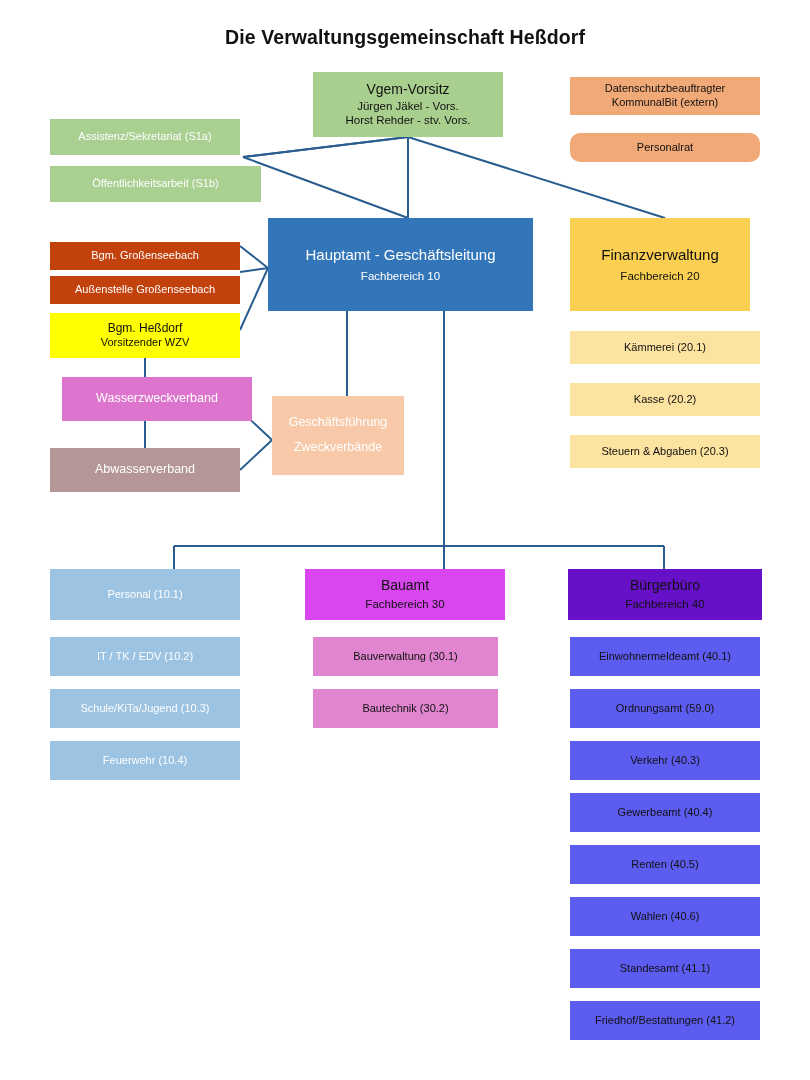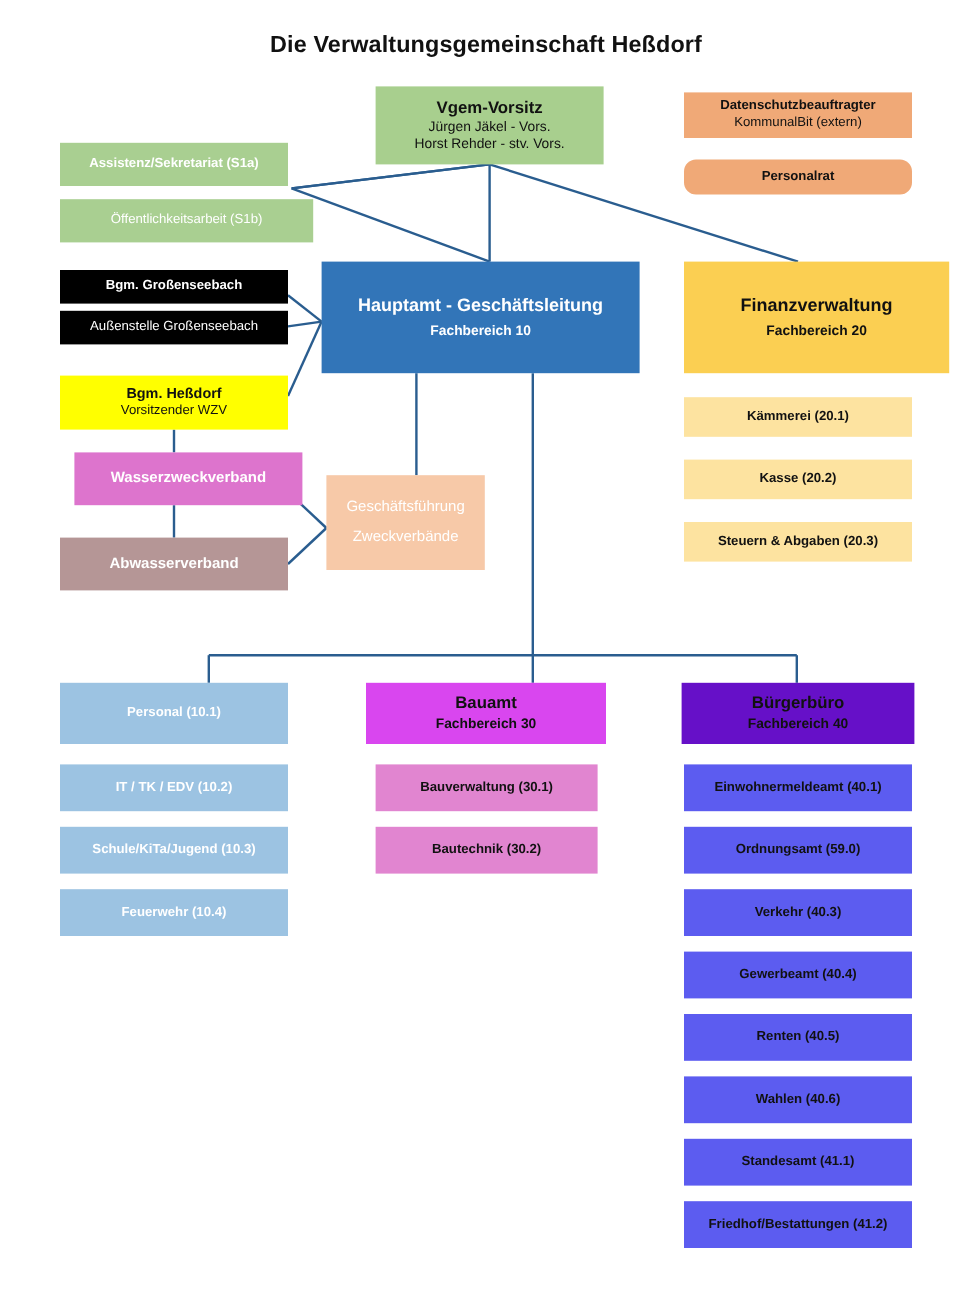--- a/index.html
+++ b/index.html
@@ -16,27 +16,27 @@
     position:absolute;left:0;top:26px;width:810px;text-align:center;
     font-size:19.5px;font-weight:bold;color:#111111;letter-spacing:.1px;
   }
 
   .node{
     position:absolute;box-sizing:border-box;
     display:flex;flex-direction:column;align-items:center;justify-content:center;
     text-align:center;line-height:1.26;overflow:hidden;
   }
   .node .ln{display:block;width:100%;padding:0 4px;box-sizing:border-box;}
-  .ln.t1{font-weight:bold;}
+  .ln.t1{font-weight:normal;}
   .ln.t2{font-weight:normal;}
 
   
   .c-green-dark      {background:#a8cf8e;color:#111111;}
   .c-green-light     {background:#a9cf91;color:#ffffff;}
-  .c-emerald         {background:#000000;color:#ffffff;}
+  .c-emerald         {background:#c2410c;color:#ffffff;margin-top:17px;}
   .c-yellow          {background:#ffff00;color:#111111;}
   .c-orchid          {background:#dd74cd;color:#ffffff;}
   .c-mauve           {background:#b59696;color:#ffffff;}
   .c-peach           {background:#f7c9a8;color:#ffffff;}
   .c-salmon          {background:#f0a977;color:#111111;}
   .c-blue-main       {background:#3275b8;color:#ffffff;}
   .c-gold            {background:#fbcf52;color:#111111;}
   .c-gold-light      {background:#fde3a0;color:#111111;}
   .c-steel           {background:#9cc3e2;color:#ffffff;}
   .c-magenta         {background:#d946ef;color:#111111;}
@@ -128,21 +128,21 @@
   <div class="node c-peach" style="left:272px;top:396px;width:132px;height:79px;font-size:12.5px;">
     <span class="ln t2" style="margin-bottom:9px;">Geschäftsführung</span>
     <span class="ln t2">Zweckverbände</span>
   </div>
 
   <div class="node c-blue-main" style="left:268px;top:218px;width:265px;height:93px;font-size:11.5px;">
     <span class="ln t1" style="font-size:15px;margin-bottom:4px;">Hauptamt - Geschäftsleitung</span>
     <span class="ln t1">Fachbereich 10</span>
   </div>
 
-  <div class="node c-gold" style="left:570px;top:218px;width:221px;height:93px;font-size:11.5px;">
+  <div class="node c-gold" style="left:570px;top:218px;width:180px;height:93px;font-size:11.5px;">
     <span class="ln t1" style="font-size:15px;margin-bottom:4px;">Finanzverwaltung</span>
     <span class="ln t1">Fachbereich 20</span>
   </div>
 
   <div class="node c-gold-light" style="left:570px;top:331px;width:190px;height:33px;font-size:11px;">
     <span class="ln t1">Kämmerei (20.1)</span>
   </div>
   <div class="node c-gold-light" style="left:570px;top:383px;width:190px;height:33px;font-size:11px;">
     <span class="ln t1">Kasse (20.2)</span>
   </div>

